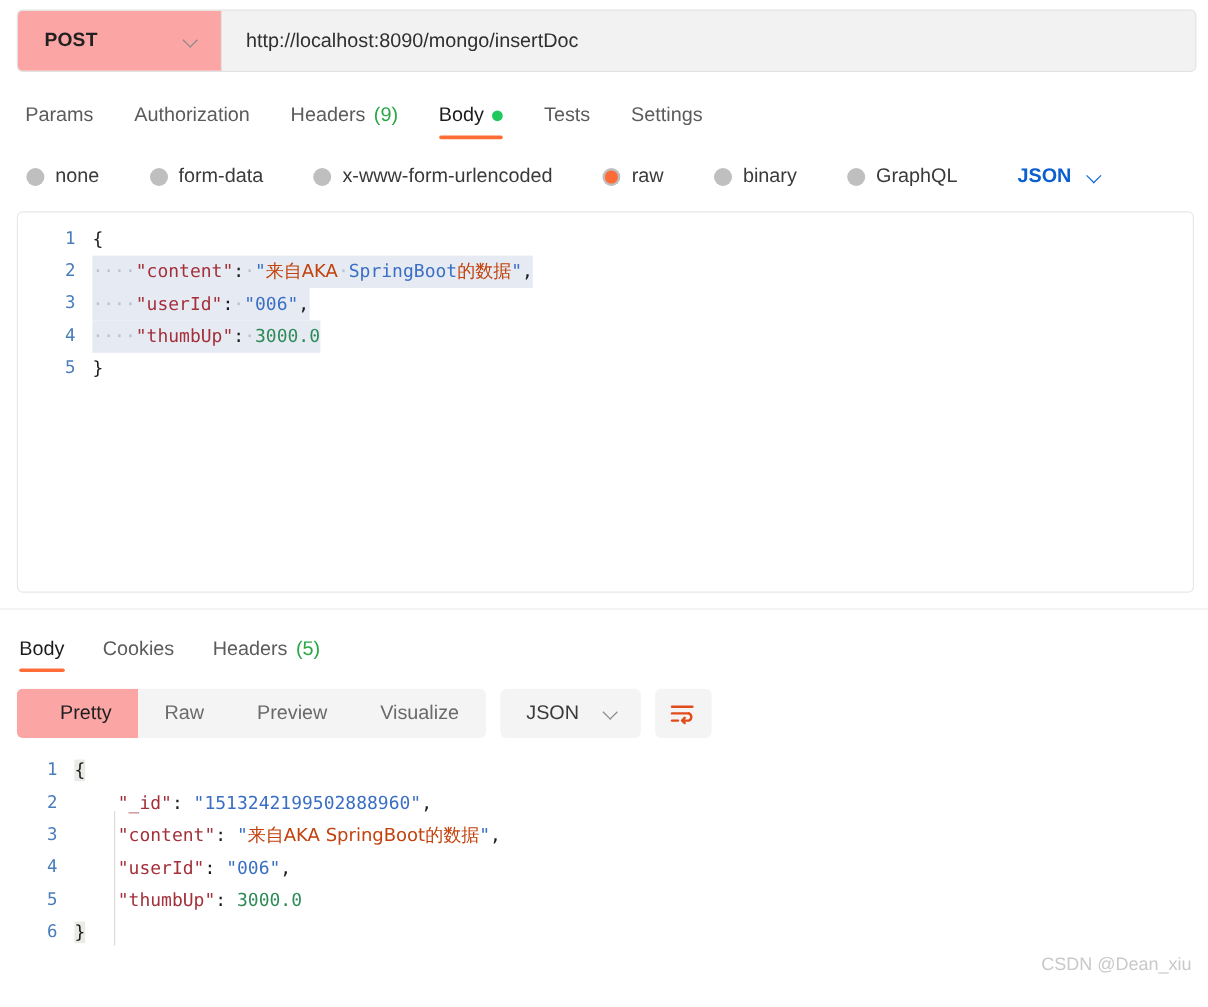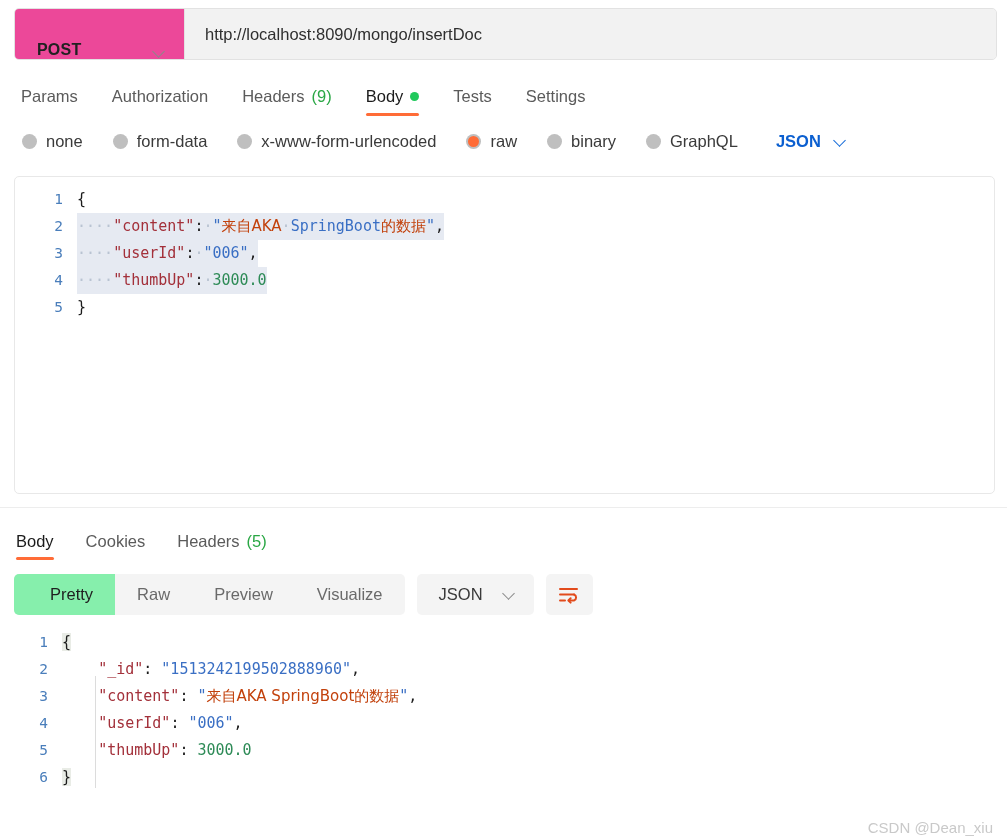--- a/index.html
+++ b/index.html
@@ -23,26 +23,26 @@
     margin: 8px 10px 0 14px;
     height: 50px;
     border: 1px solid #e2e2e2;
     border-radius: 5px;
     background: #f2f2f2;
     overflow: hidden;
   }
   .method-box {
     width: 170px;
     display: flex;
-    align-items: flex-end;
+    align-items: center;
     justify-content: space-between;
     padding: 0 18px 0 22px;
     border-right: 1px solid #e2e2e2;
     box-sizing: border-box;
-    background: #ec4899;
+    background: #fca5a5;
     cursor: pointer;
   }
   .method-label {
     font-size: 16px;
     font-weight: 700;
     color: #212121;
     letter-spacing: .2px;
   }
   .chev {
     width: 13px;
@@ -103,24 +103,24 @@
   .green-dot {
     width: 9px; height: 9px;
     border-radius: 50%;
     background: #21c95c;
     display: inline-block;
   }
 
   
   .body-types {
     display: flex;
-    align-items: flex-start;
+    align-items: center;
     margin: 14px 0 0 22px;
     height: 30px;
-    gap: 4px;
+    gap: 16px;
   }
   .radio-opt {
     display: flex;
     align-items: center;
     gap: 9px;
     margin-right: 26px;
     cursor: pointer;
     font-size: 16.5px;
     color: #3a3a3a;
   }
@@ -254,21 +254,21 @@
   }
   .seg-item {
     display: flex;
     align-items: center;
     padding: 0 22px;
     font-size: 16.5px;
     color: #6a6a6a;
     cursor: pointer;
   }
   .seg-item.active {
-    background: #86efac;
+    background: #fca5a5;
     color: #1f1f1f;
     padding-left: 36px;
   }
   .fmt-select {
     display: flex;
     align-items: center;
     gap: 20px;
     background: #f4f4f4;
     border-radius: 5px;
     height: 41px;
@@ -283,21 +283,21 @@
     display: flex;
     align-items: center;
     justify-content: center;
     cursor: pointer;
   }
 
   
   .watermark {
     position: absolute;
     right: 14px;
-    bottom: 3px;
+    bottom: 27px;
     font-size: 15px;
     color: #c9c9c9;
     user-select: none;
   }
 </style>
 </head>
 <body>
 
 <div class="url-bar">
   <div class="method-box">

